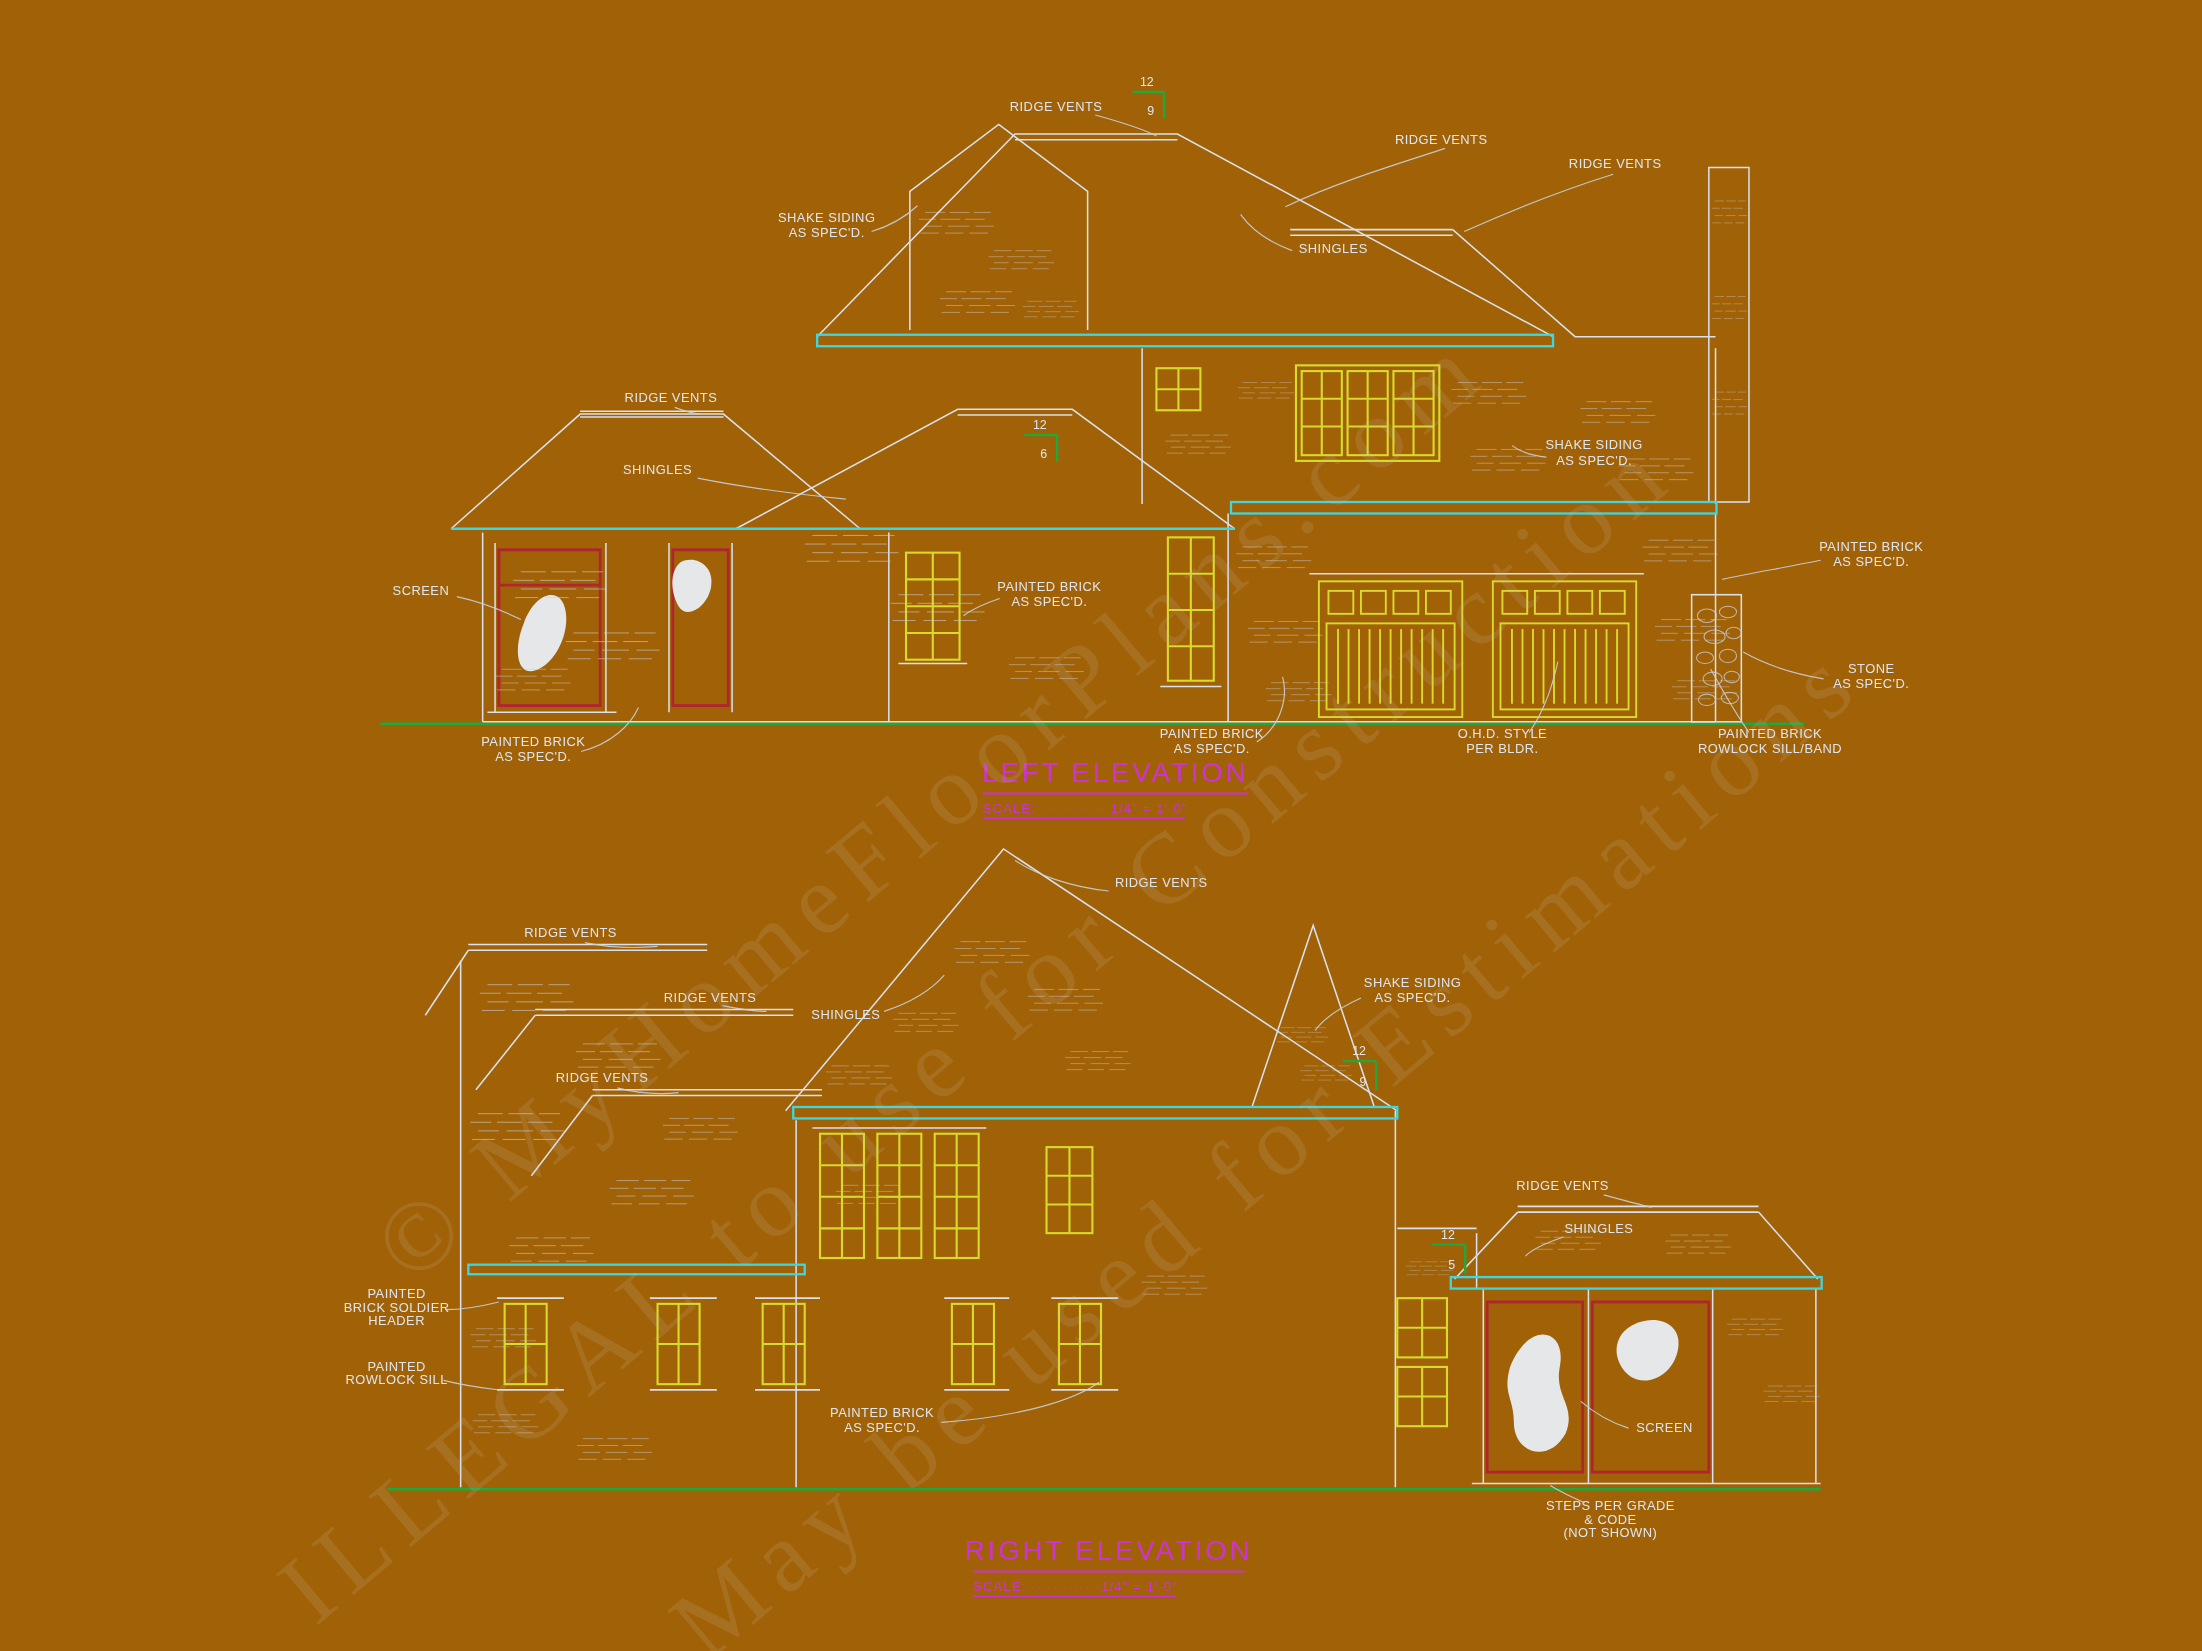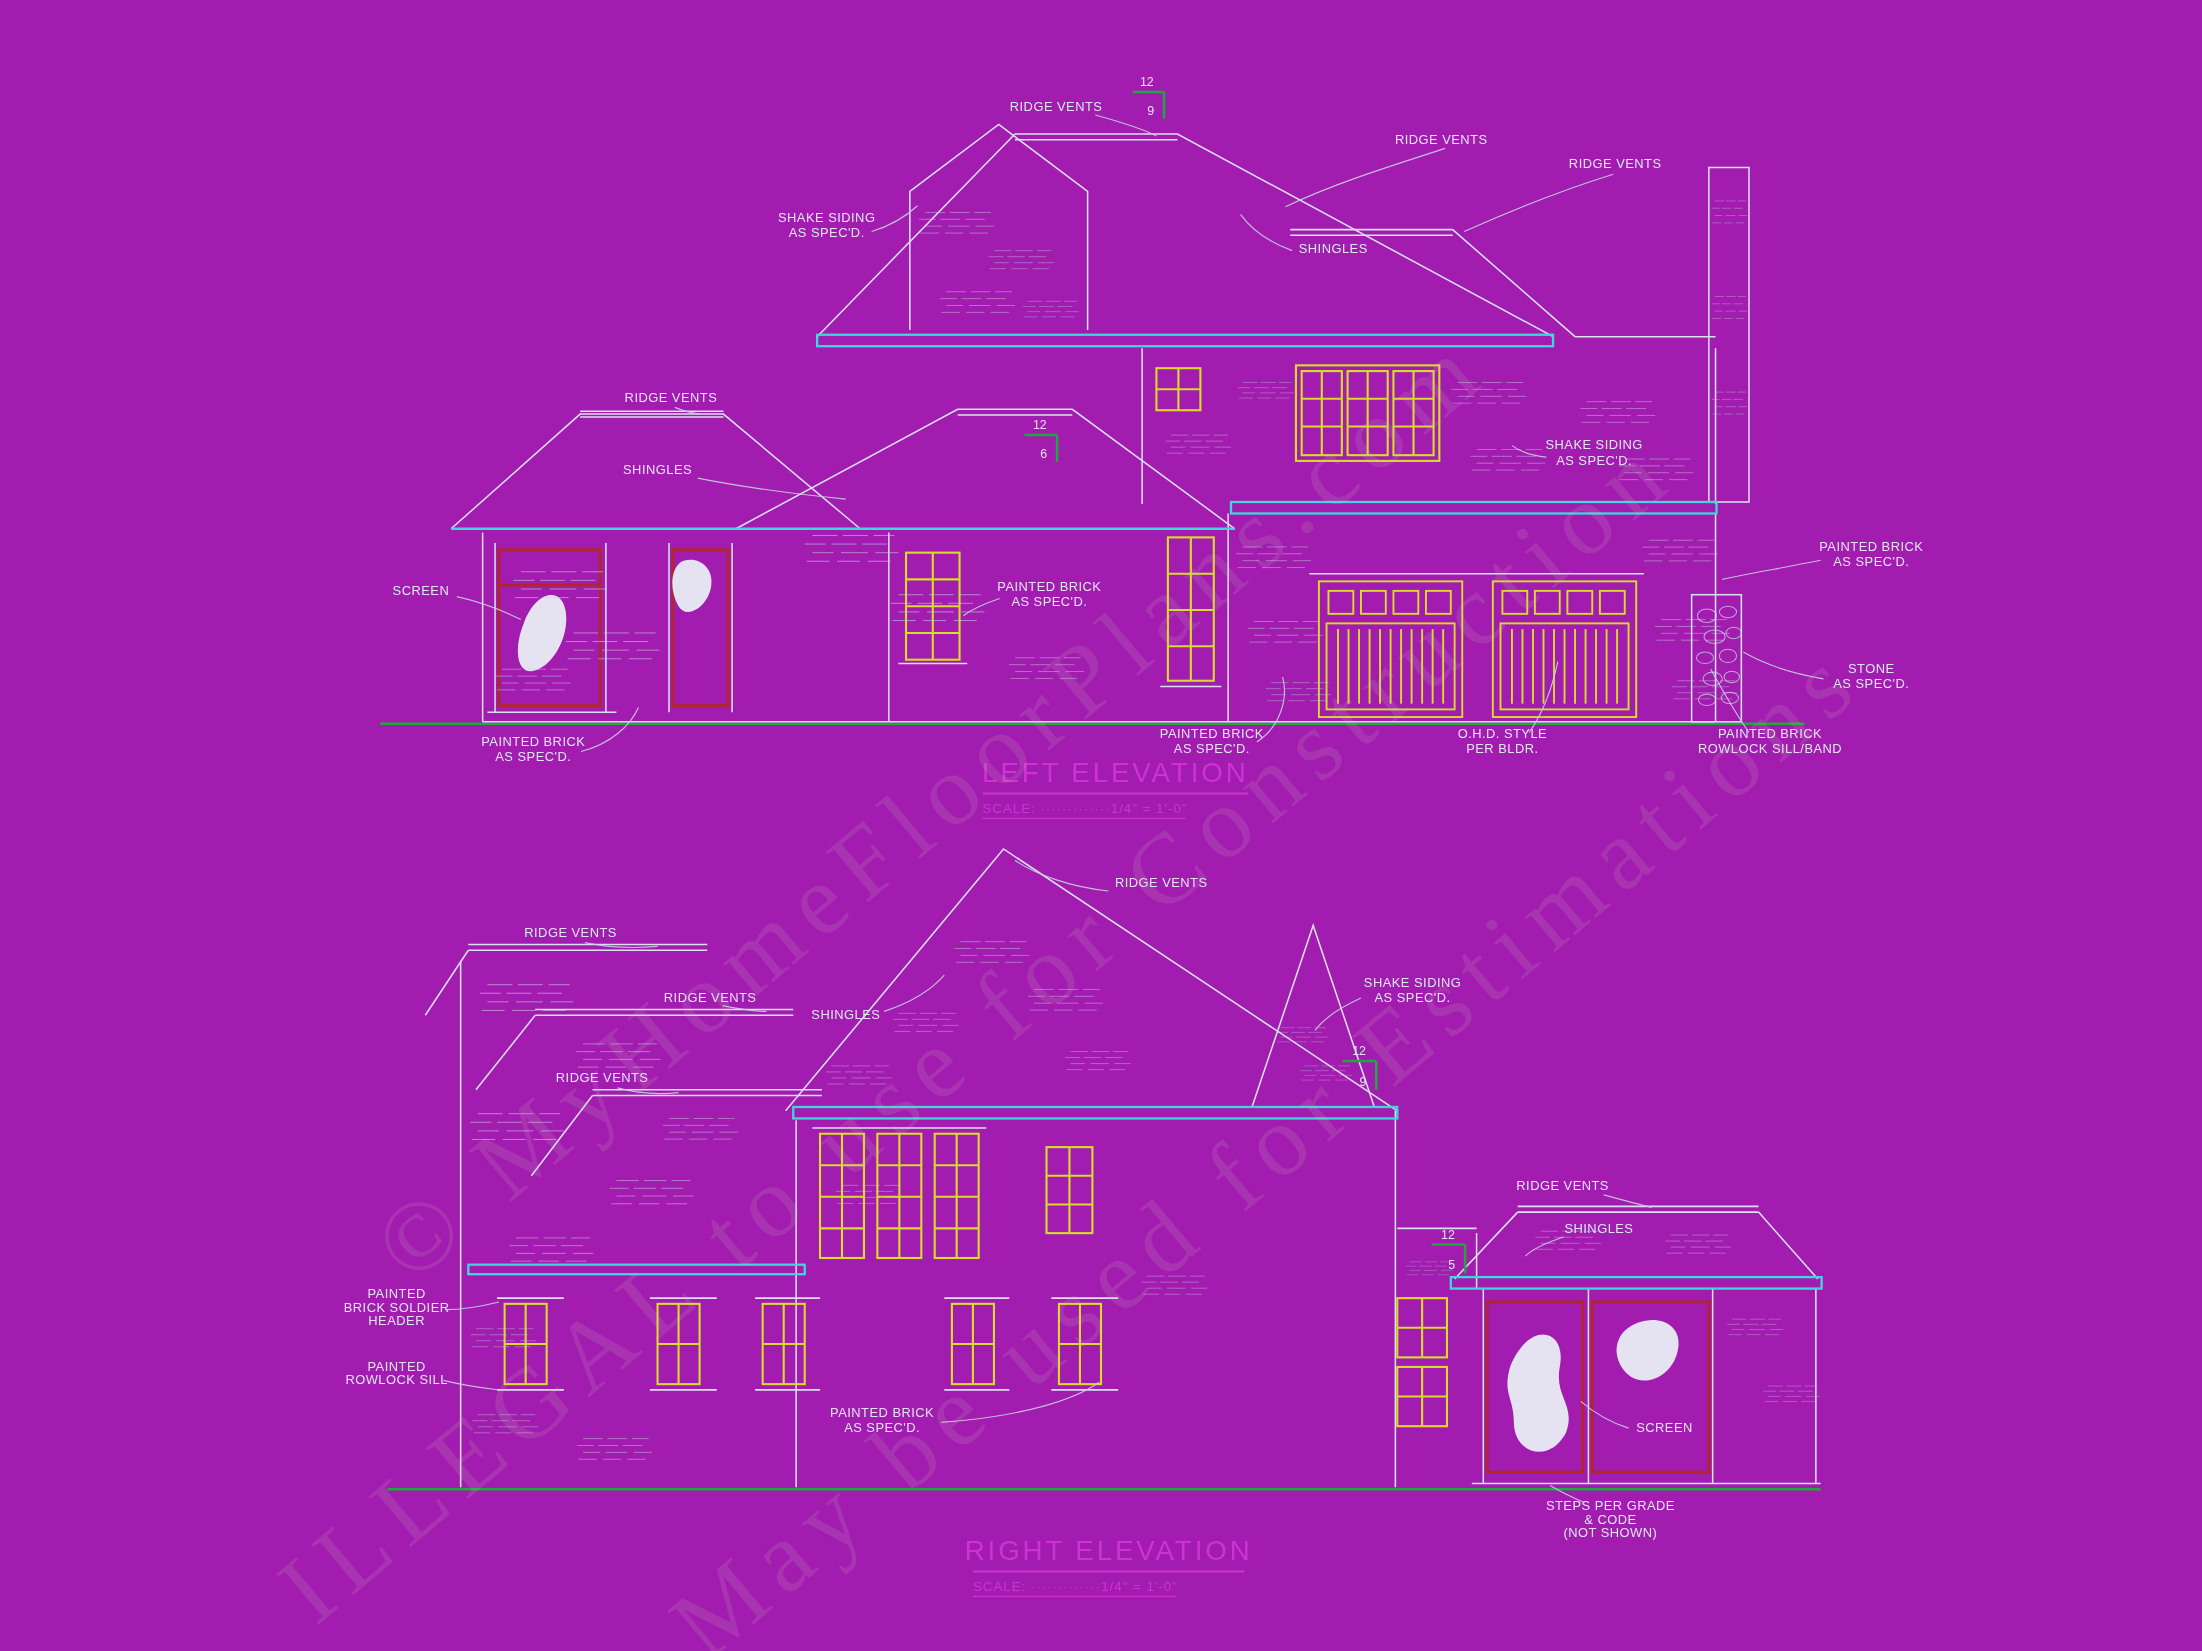--- a/index.html
+++ b/index.html
@@ -1,16 +1,16 @@
 <!DOCTYPE html>
 <html><head>
 <meta charset="utf-8">
 <style>
   html,body{margin:0;padding:0;background:#10141f;}
-  .canvas{width:2202px;height:1652px;background:#a21caf;position:relative;overflow:hidden;}
+  .canvas{width:2202px;height:1652px;background:#a16207;position:relative;overflow:hidden;}
   svg{display:block;}
   .white{stroke:#d9e1ec;fill:none;stroke-width:1.6;}
   .thin{stroke:#c9d2e0;fill:none;stroke-width:1.1;opacity:.75;}
   .cyan{stroke:#3fd6de;fill:none;stroke-width:2.4;}
   .yellow{stroke:#d8da2c;fill:none;stroke-width:2.2;}
   .red{stroke:#b0262e;fill:none;stroke-width:3;}
   .green{stroke:#1fa83c;fill:none;stroke-width:2.6;}
   .leader{stroke:#c7d0de;fill:none;stroke-width:1.2;opacity:.9;}
   .blob{fill:#e9eef6;opacity:.95;stroke:none;}
   text{user-select:none;}

